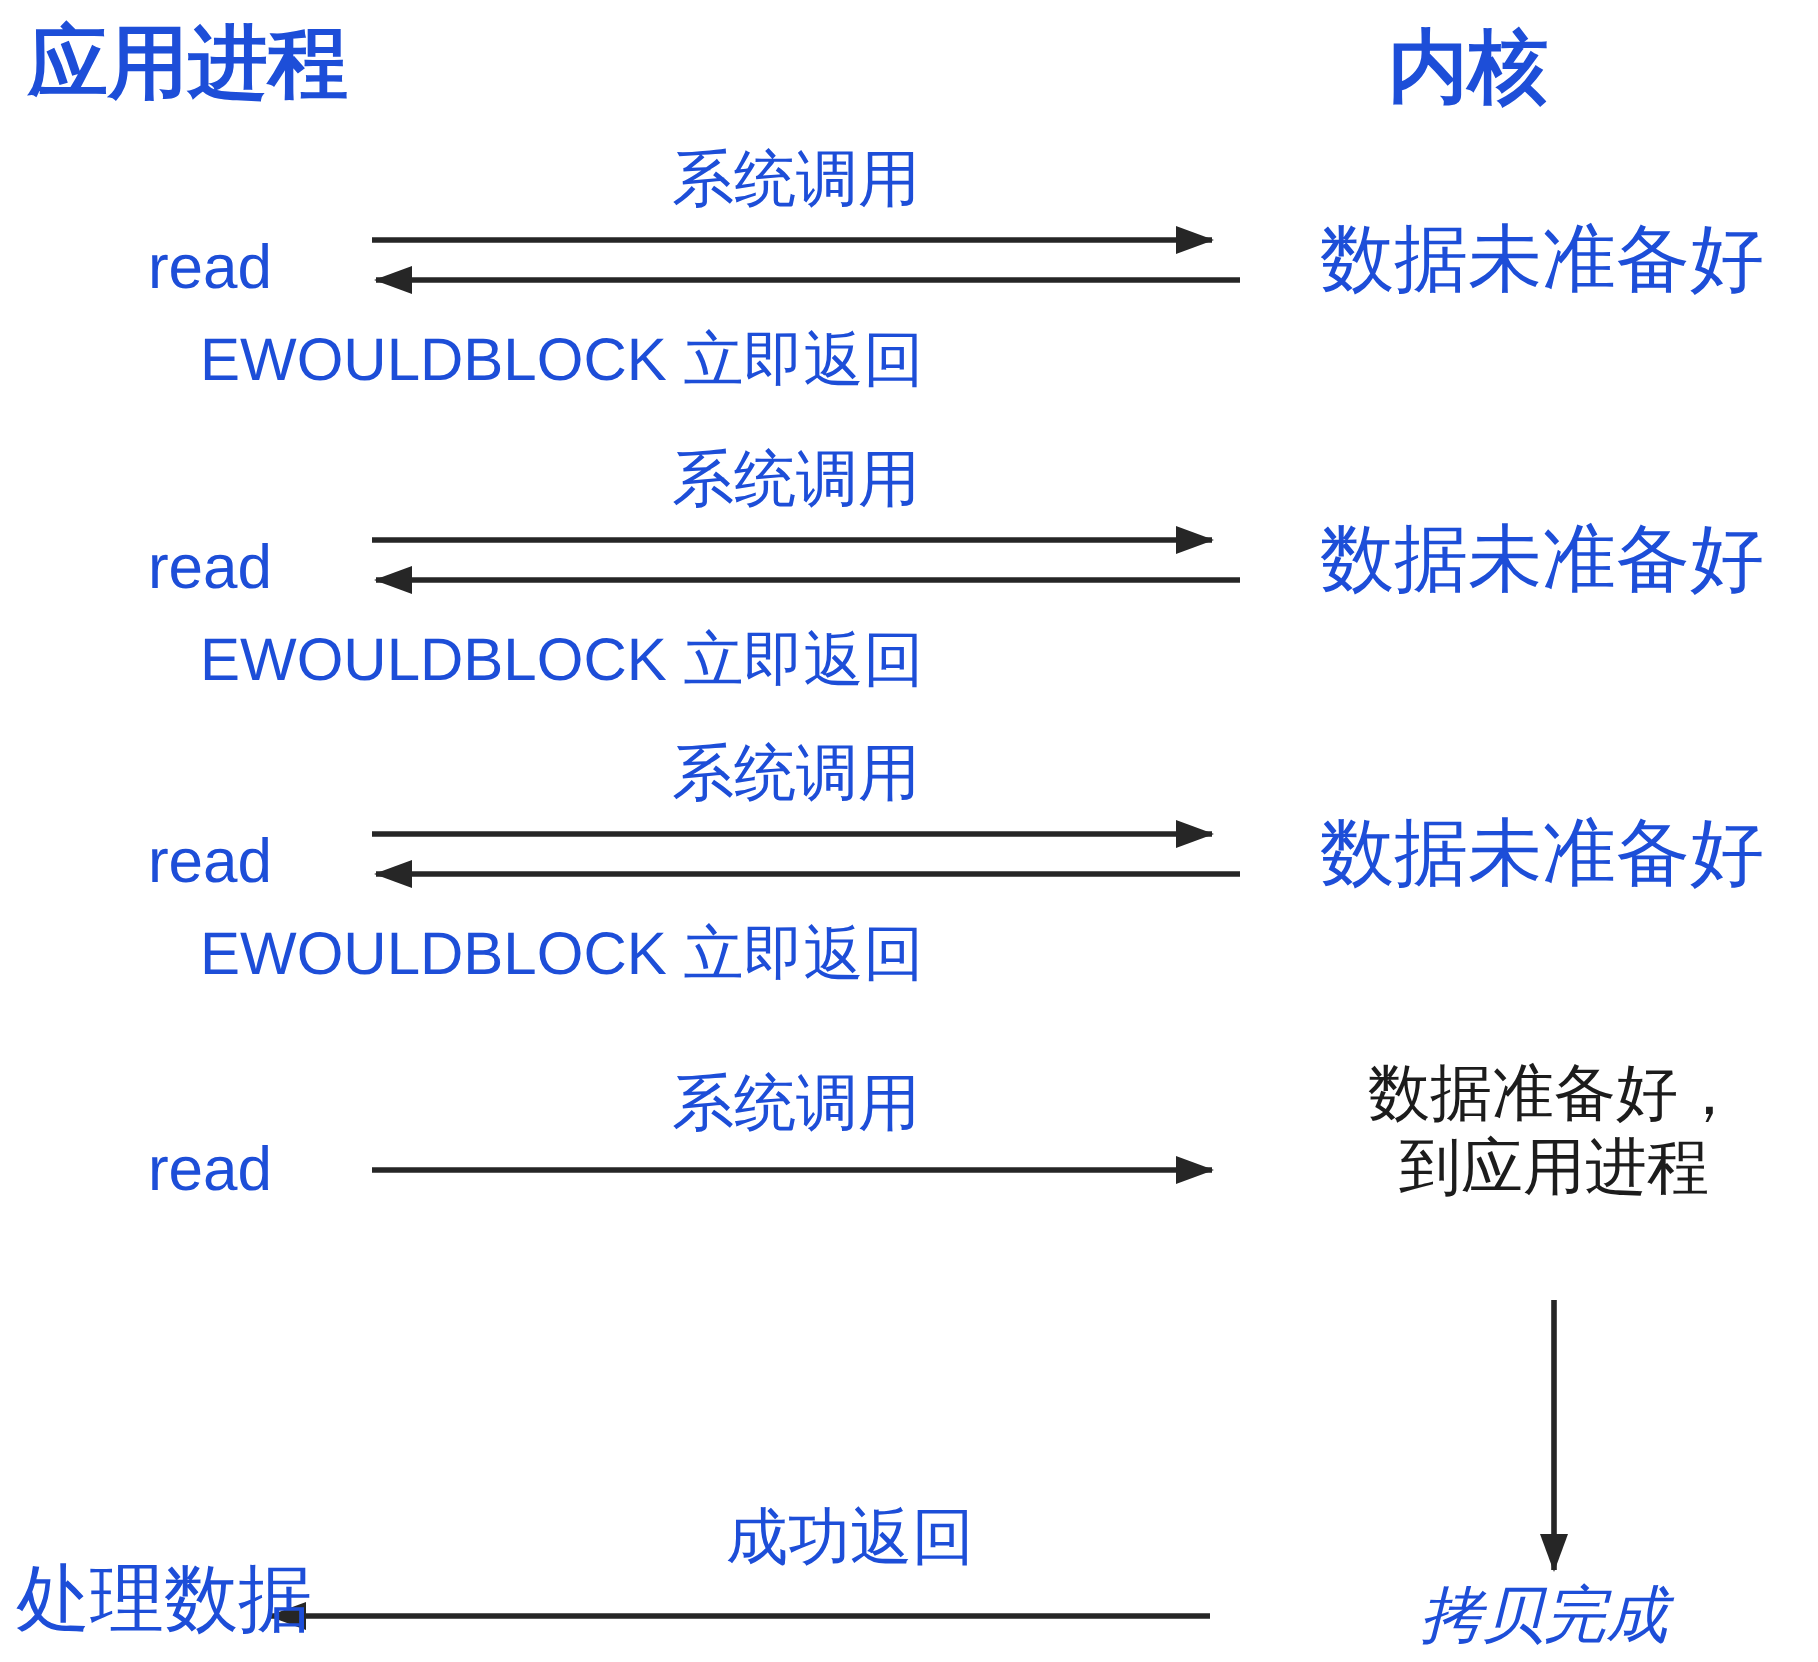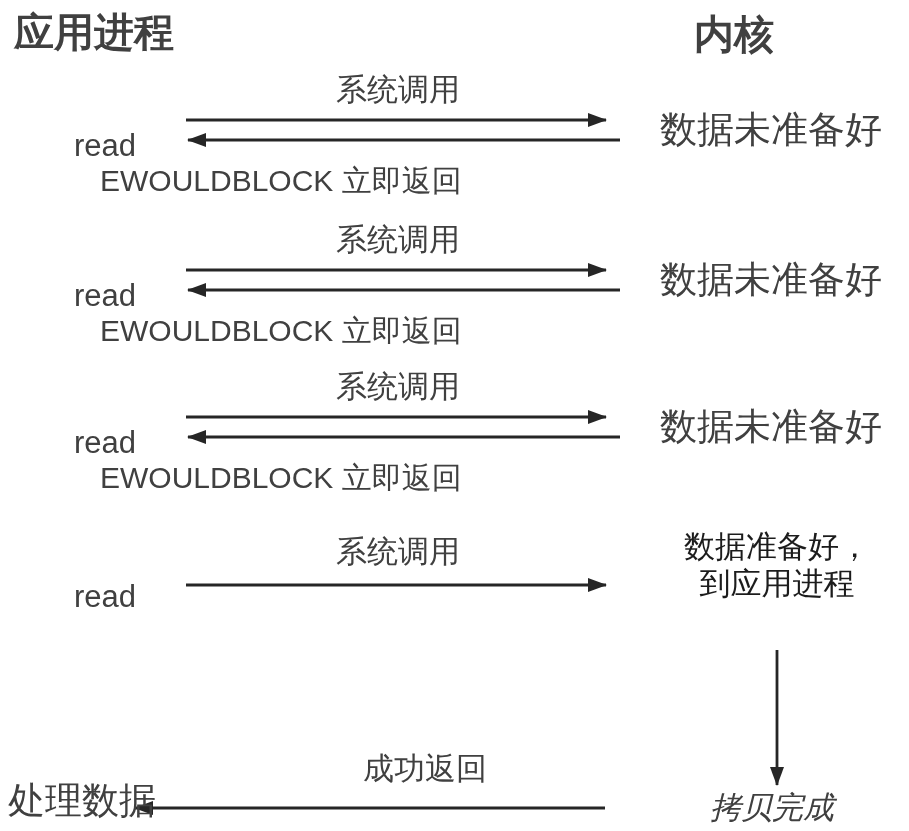--- a/index.html
+++ b/index.html
@@ -17,40 +17,40 @@
     color: #1c1c1c;
   }
   .arrows {
     position: absolute;
     inset: 0;
     width: 909px;
     height: 831px;
   }
   .txt {
     position: absolute;
-    color: #404040;
+    color: #1d4ed8;
     white-space: nowrap;
   }
   .hdr {
     font-size: 40px;
     font-weight: 700;
     line-height: 44px;
   }
   .hdr-app  { left: 14px;  top: 10px; }
   .hdr-kernel { left: 694px; top: 12px; }
 
   .syscall-label {
     left: 186px; width: 424px;
     text-align: center;
     font-size: 31px; line-height: 34px;
   }
   .read-label {
     left: 60px; width: 90px;
     text-align: center;
-    font-size: 31px; line-height: 38px; margin-top: 12px;
+    font-size: 31px; line-height: 38px;
   }
   .state-label {
     left: 660px;
     font-size: 37px; line-height: 38px;
   }
   .return-label {
     left: 100px; width: 480px;
     text-align: left;
     font-size: 30px; line-height: 36px;
   }

